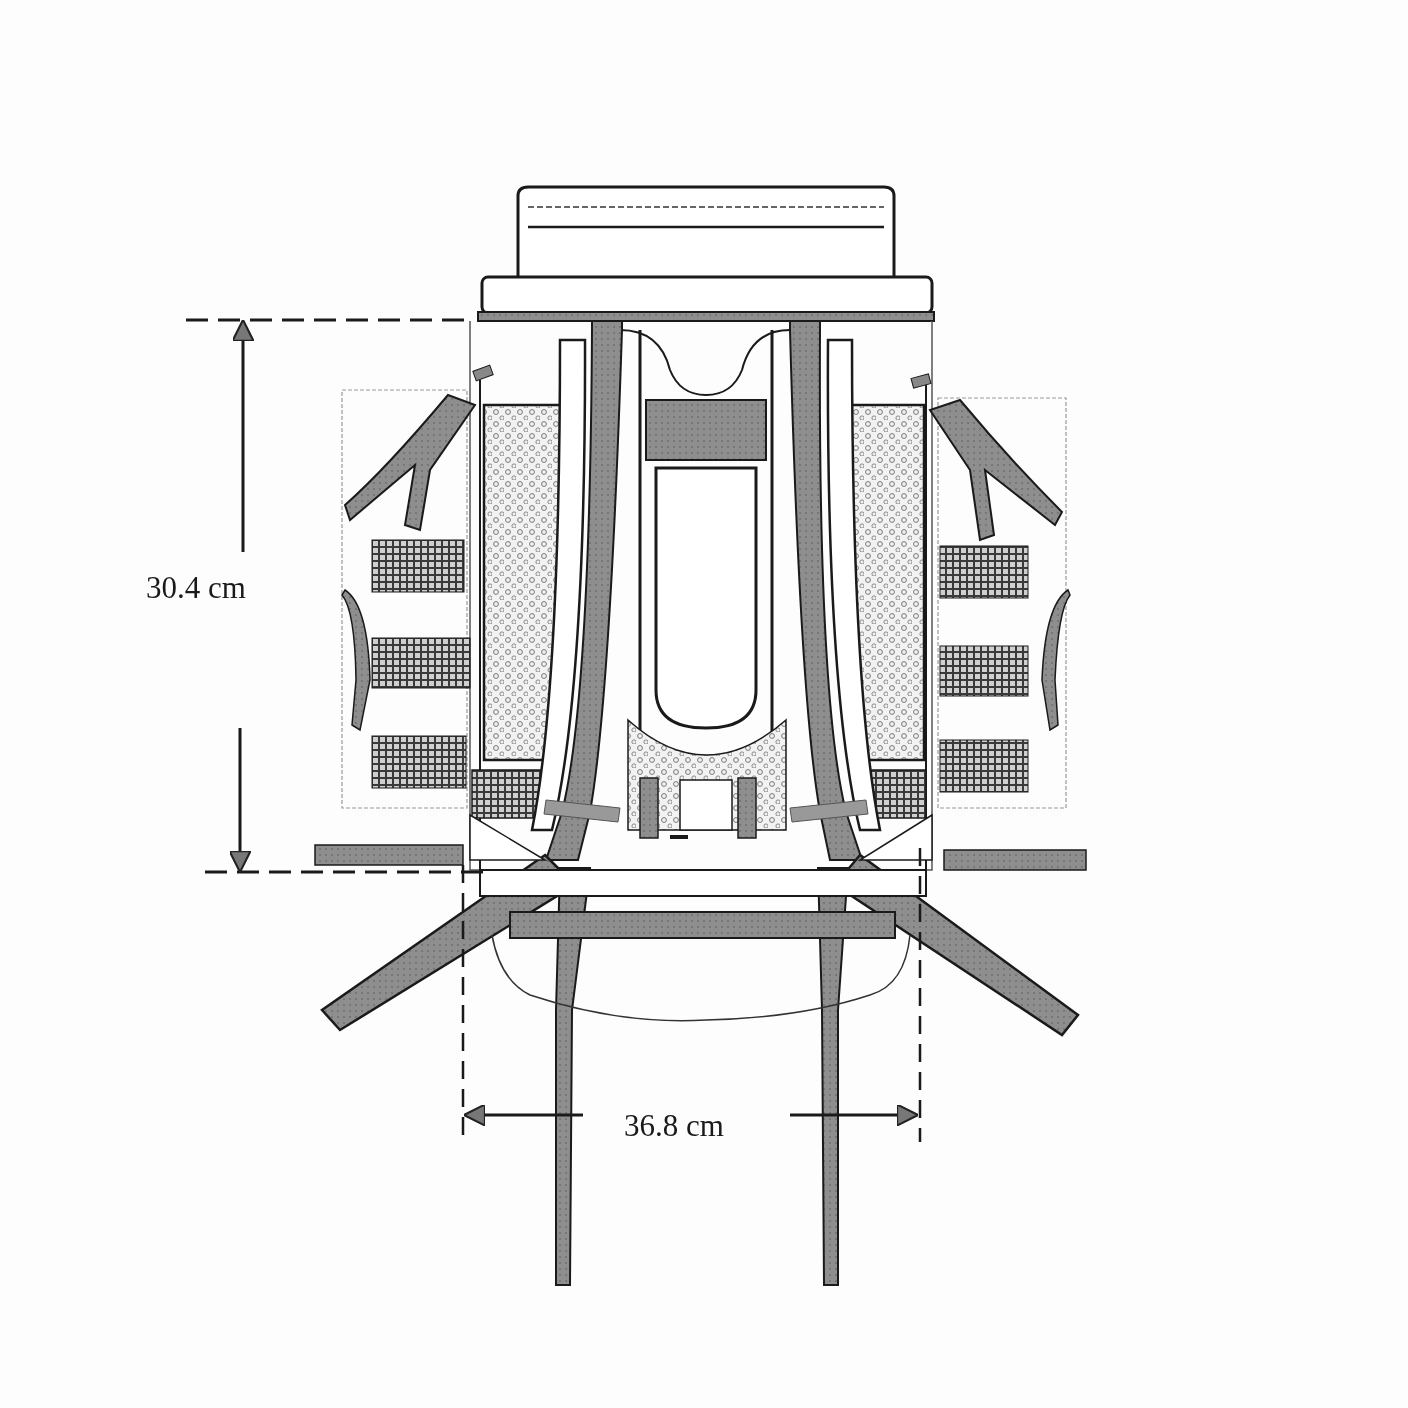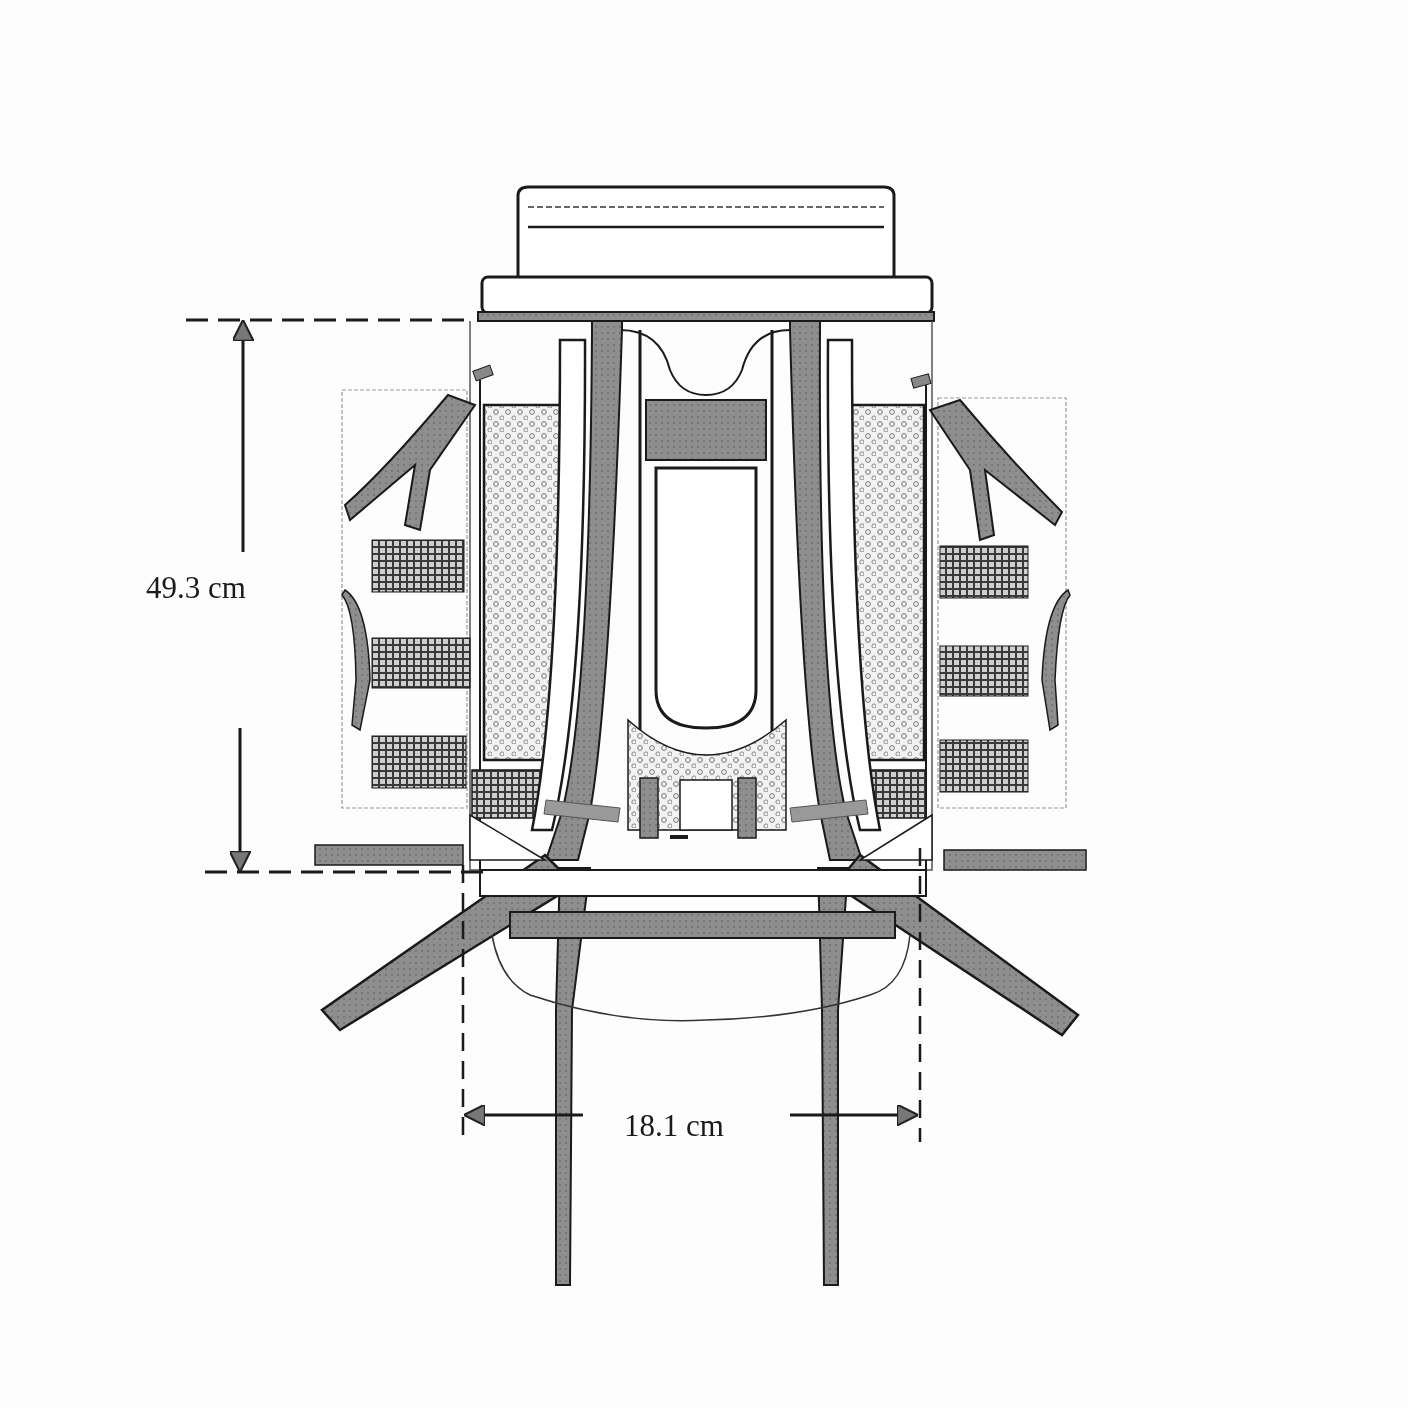--- a/index.html
+++ b/index.html
@@ -137,14 +137,14 @@
   </g>
 
   <g>
     <line x1="463" y1="865" x2="463" y2="1140" stroke="#1a1a1a" stroke-width="2.5" stroke-dasharray="18 10"></line>
     <line x1="920" y1="848" x2="920" y2="1142" stroke="#1a1a1a" stroke-width="2.5" stroke-dasharray="18 10"></line>
     <line x1="466" y1="1115" x2="583" y2="1115" stroke="#1a1a1a" stroke-width="3" marker-start="url(#arrow)"></line>
     <line x1="790" y1="1115" x2="916" y2="1115" stroke="#1a1a1a" stroke-width="3" marker-end="url(#arrow)"></line>
   </g>
 </svg>
 
-<div id="label-height" class="dim-label">49.3 cm</div>
-<div id="label-width" class="dim-label">18.1 cm</div>
+<div id="label-height" class="dim-label">30.4 cm</div>
+<div id="label-width" class="dim-label">36.8 cm</div>
 
 </body></html>

